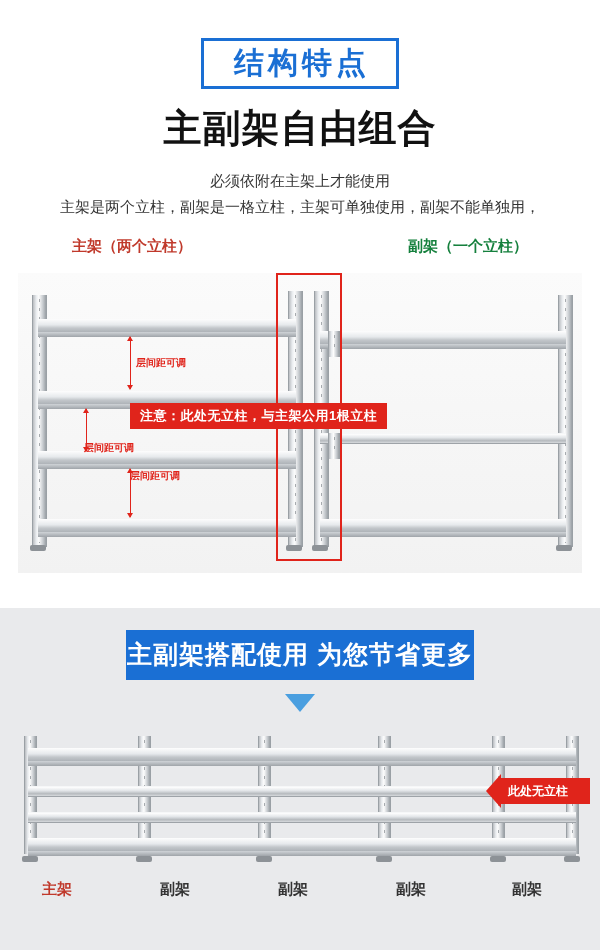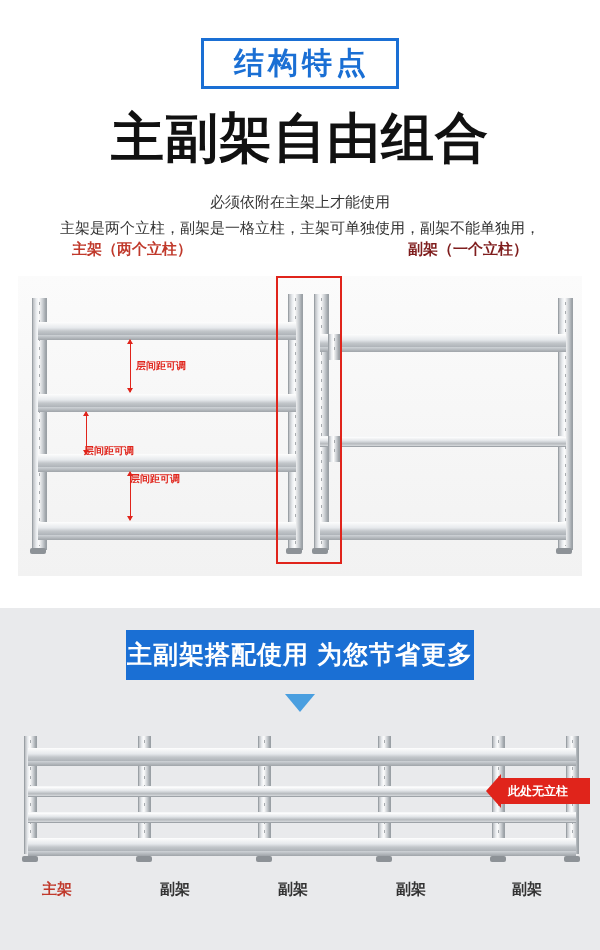--- a/index.html
+++ b/index.html
@@ -31,51 +31,52 @@
     border: 3px solid #1a6fd4;
     color: #1a6fd4;
     font-size: 30px;
     font-weight: bold;
     letter-spacing: 4px;
     padding: 5px 26px 7px 30px;
     line-height: 1.1;
   }
   .main-title {
     margin-top: 14px;
-    font-size: 53px;
+    font-size: 38px;
     font-weight: bold;
     color: #111;
     letter-spacing: 1px;
   }
   .subtitle {
     margin-top: 14px;
     font-size: 15px;
     color: #333;
     line-height: 1.7;
     padding: 0 28px;
   }
 
   
   .label-row {
     position: relative;
     height: 30px;
+    margin-top: 18px;
   }
   .label-main {
     position: absolute;
     left: 72px;
     top: 0;
     color: #c0392b;
     font-size: 15px;
     font-weight: bold;
   }
   .label-sub {
     position: absolute;
     left: 408px;
     top: 0;
-    color: #7f1d1d;
+    color: #15803d;
     font-size: 15px;
     font-weight: bold;
   }
 
   
   .photo1 {
     position: relative;
     margin: 6px 18px 0 18px;
     height: 300px;
     background: linear-gradient(#fbfbfb, #f2f2f2);
@@ -309,20 +310,21 @@
 
     <div class="meas" style="left:112px; top:64px; height:52px;"></div>
     <div class="meas-text" style="left:118px; top:83px;">层间距可调</div>
 
     <div class="meas" style="left:68px; top:136px; height:42px;"></div>
     <div class="meas-text" style="left:66px; top:168px;">层间距可调</div>
 
     <div class="meas" style="left:112px; top:196px; height:48px;"></div>
     <div class="meas-text" style="left:112px; top:196px;">层间距可调</div>
 
+    <div class="note-banner" style="left:112px; top:130px;">注意：此处无立柱，与主架公用1根立柱</div>
   </div>
 
   <div class="bottom">
     <div class="bottom-badge">主副架搭配使用  为您节省更多</div>
     <div class="down-arrow"></div>
 
     <div class="photo2">
 
       <div class="post" style="left:14px; top:6px; width:11px; height:118px;"></div>
       <div class="post" style="left:128px; top:6px; width:11px; height:118px;"></div>

